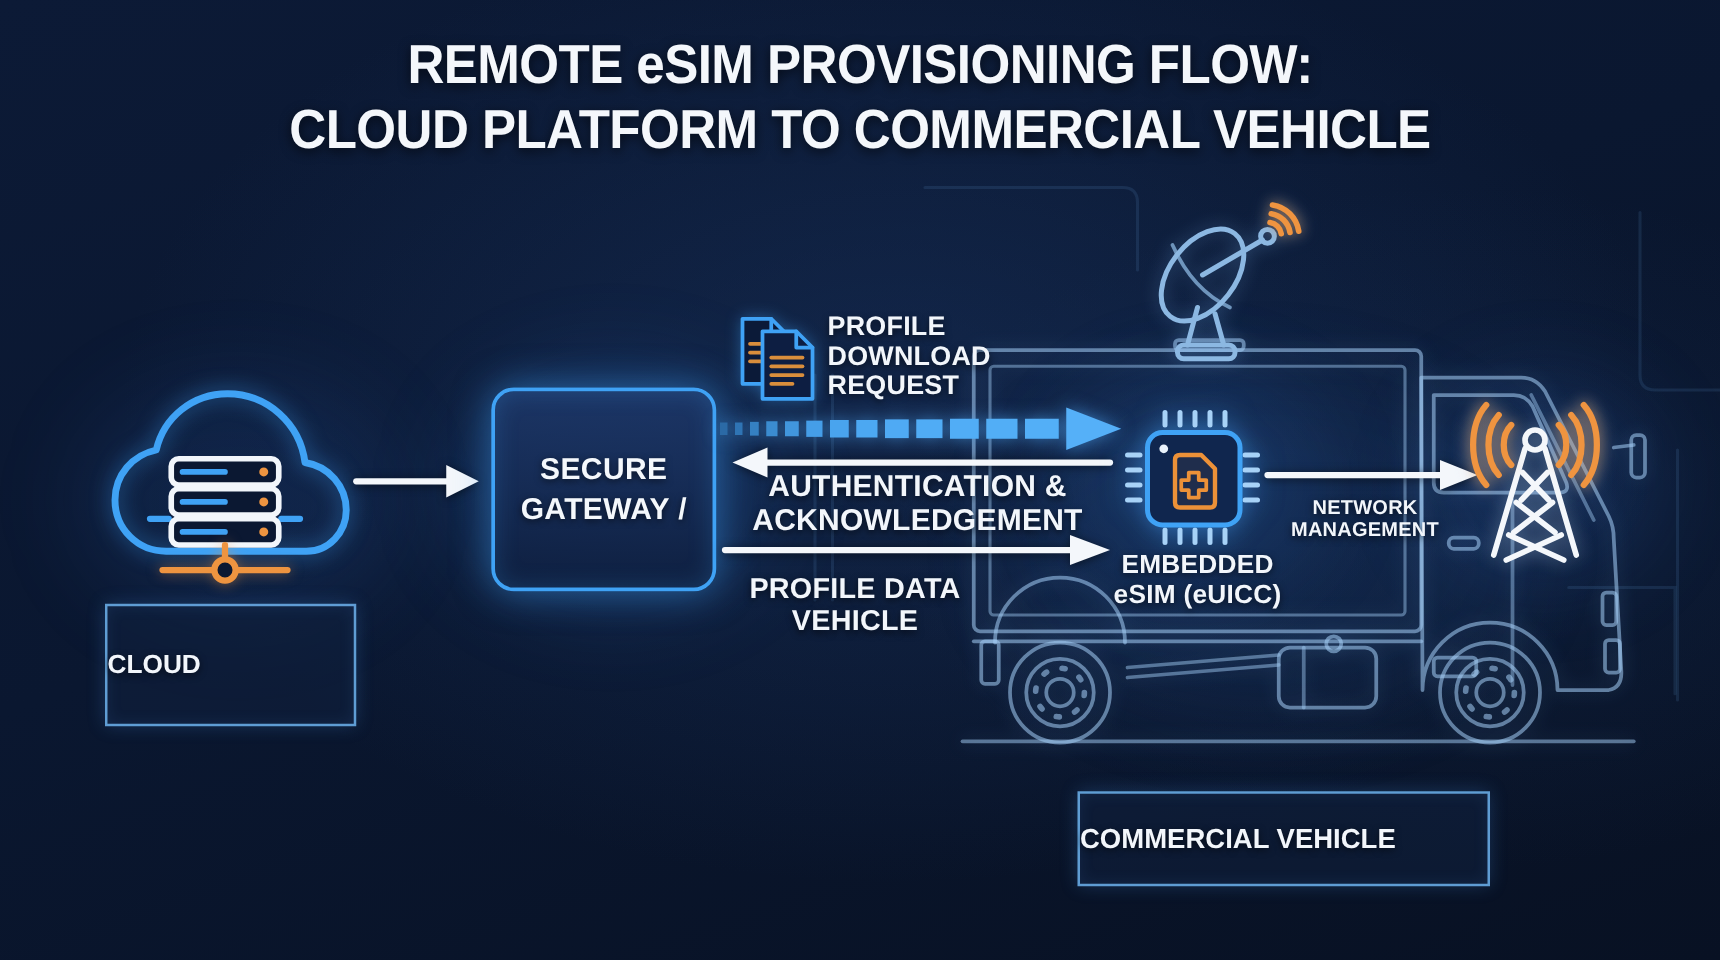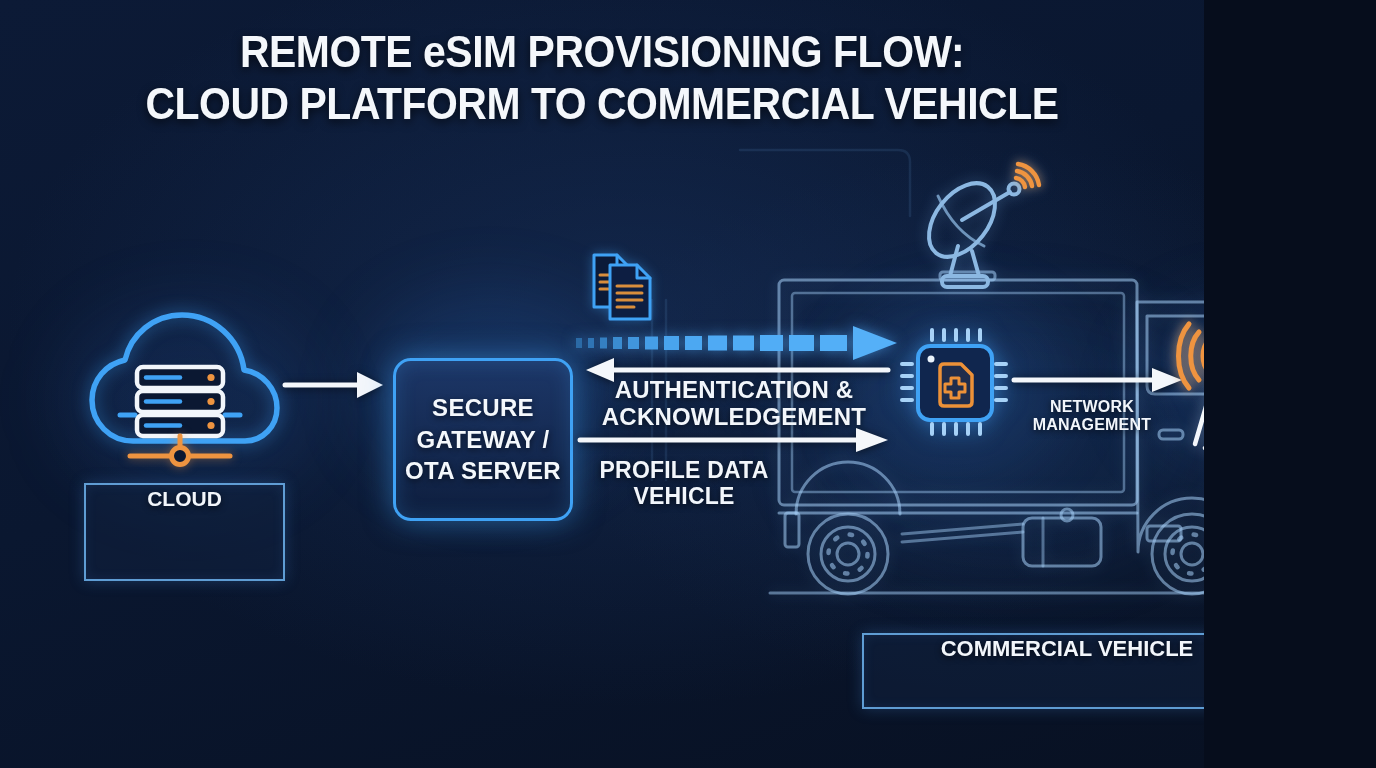--- a/index.html
+++ b/index.html
@@ -1,38 +1,38 @@
 <!DOCTYPE html>
 <html><head>
 <meta charset="utf-8">
 <style>
   html,body{margin:0;padding:0;background:#060d1c;}
   .stage{
-    position:relative;width:1204px;height:768px;overflow:hidden;
+    position:relative;width:1376px;height:768px;overflow:hidden;
     font-family:"Liberation Sans",sans-serif;
     background:
       radial-gradient(1000px 620px at 52% 42%, rgba(32,64,118,.38), rgba(10,20,40,0) 62%),
       radial-gradient(700px 420px at 85% 55%, rgba(28,58,105,.25), rgba(10,20,40,0) 65%),
       linear-gradient(160deg,#0c1a36 0%,#0a1730 45%,#081123 100%);
   }
   .abs{position:absolute;}
   .glow{position:absolute;border-radius:50%;filter:blur(32px);}
   .title{
     position:absolute;left:0;right:0;top:26px;text-align:center;
     color:#f4f7fb;font-weight:bold;font-size:44px;line-height:1.18;
     letter-spacing:-.5px;transform:scaleX(.93);
     text-shadow:0 3px 10px rgba(0,0,0,.65);
   }
   .lbl{
     position:absolute;color:#f2f6fb;font-weight:bold;
     text-shadow:0 2px 6px rgba(0,0,0,.6);letter-spacing:.2px;
   }
   .lbl.center{text-align:center;}
   .node-box{
-    position:absolute;display:flex;flex-direction:row;justify-content:center;
+    position:absolute;display:flex;flex-direction:column;justify-content:center;
     text-align:left;color:#f2f6fb;font-weight:bold;
     border:2px solid rgba(110,180,240,.85);background:rgba(16,32,62,.55);
     box-shadow:0 0 14px rgba(70,140,220,.28), inset 0 0 12px rgba(70,140,220,.12);
     text-shadow:0 2px 6px rgba(0,0,0,.6);
   }
   .gateway{
     position:absolute;display:flex;flex-direction:column;justify-content:center;
     text-align:center;color:#f4f8fc;font-weight:bold;font-size:24px;line-height:1.32;
     border:3.5px solid #3fa2f5;border-radius:18px;
     background:linear-gradient(180deg,rgba(30,56,106,.8),rgba(14,30,62,.85));
@@ -156,24 +156,23 @@
 
   <div class="node-box" style="left:84px;top:483px;width:197px;height:94px;font-size:21px;line-height:1.3;">
     <div>CLOUD</div>
   </div>
 
   <svg class="abs glow-white" style="left:283px;top:367px;" width="102" height="36" viewBox="0 0 102 36">
     <path d="M2 18 H76" stroke="#f4f7fb" stroke-width="5" stroke-linecap="round"></path>
     <polygon points="74,5 100,18 74,31" fill="#f4f7fb"></polygon>
   </svg>
 
-  <div class="gateway" style="left:393px;top:310px;width:174px;height:157px;margin-top:48px;">
+  <div class="gateway" style="left:393px;top:310px;width:174px;height:157px;">
     <div>SECURE</div>
     <div>GATEWAY /</div>
-    <div>OTA SERVER</div>
   </div>
 
   <svg class="abs" style="left:590px;top:251px;" width="68" height="72" viewBox="0 0 68 72" filter="drop-shadow(0 0 6px rgba(63,162,245,.4))">
     <g stroke-linejoin="round" stroke-linecap="round">
       <path d="M4 4 H27 L38 15 V56 H4 Z" fill="#0b1a38" stroke="#3fa2f5" stroke-width="3"></path>
       <path d="M27 4 V15 H38" fill="none" stroke="#3fa2f5" stroke-width="3"></path>
       <g stroke="#d98e3c" stroke-width="3">
         <path d="M10 24 H22"></path>
           <path d="M10 31 H22"></path>
           <path d="M10 38 H22"></path>
@@ -182,20 +181,25 @@
       <path d="M47 14 V27 H60" fill="none" stroke="#3fa2f5" stroke-width="3"></path>
       <g stroke="#d98e3c" stroke-width="3">
         <path d="M27 35 H52"></path>
           <path d="M27 42 H52"></path>
           <path d="M27 49 H52"></path>
           <path d="M27 56 H44"></path>
       </g>
     </g>
   </svg>
 
+  <div class="lbl" style="left:662px;top:250px;width:160px;font-size:21.5px;line-height:1.1;">
+    <div>PROFILE</div>
+    <div>DOWNLOAD</div>
+    <div>REQUEST</div>
+  </div>
 
   <svg class="abs" style="left:576px;top:325px;" width="322" height="36" viewBox="0 0 322 36" filter="drop-shadow(0 0 7px rgba(80,170,250,.6))">
     <rect x="0" y="13" width="6" height="10" fill="#2b6aa6"></rect>
     <rect x="12" y="13" width="6" height="10" fill="#2f74b4"></rect>
     <rect x="24" y="12.5" width="7" height="11" fill="#3580c2"></rect>
     <rect x="37" y="12" width="9" height="12" fill="#3b8cd0"></rect>
     <rect x="52" y="12" width="11" height="12" fill="#4196dd"></rect>
     <rect x="69" y="11.5" width="13" height="13" fill="#459ee8"></rect>
     <rect x="88" y="11" width="15" height="14" fill="#49a4ee"></rect>
     <rect x="109" y="11" width="17" height="14" fill="#4ca8f2"></rect>
@@ -249,20 +253,24 @@
         <path d="M98 72 H108"></path>
     </g>
     <rect x="20" y="18" width="74" height="74" rx="12" fill="#10264e" stroke="#3fa2f5" stroke-width="4"></rect>
     <circle cx="33" cy="31" r="3.5" fill="#eaf3fc"></circle>
     <g fill="none" stroke="#ec9138" stroke-width="3.5" stroke-linejoin="round" stroke-linecap="round">
       <path d="M46 36 h17 l11 11 v27 q0 4 -4 4 h-24 q-4 0 -4 -4 v-34 q0 -4 4 -4 z" fill="rgba(236,145,56,.07)"></path>
       <path d="M53 50 h8 v6 h6 v8 h-6 v6 h-8 v-6 h-6 v-8 h6 z" stroke-width="3"></path>
     </g>
   </svg>
 
+  <div class="lbl center" style="left:868px;top:440px;width:180px;font-size:21px;line-height:1.12;">
+    <div>EMBEDDED</div>
+    <div>eSIM (eUICC)</div>
+  </div>
 
   <svg class="abs glow-white" style="left:1012px;top:364px;" width="172" height="32" viewBox="0 0 172 32">
     <path d="M2 16 H142" stroke="#f4f7fb" stroke-width="5" stroke-linecap="round"></path>
     <polygon points="140,4 170,16 140,28" fill="#f4f7fb"></polygon>
   </svg>
 
   <div class="lbl center" style="left:1008px;top:398px;width:168px;font-size:16px;line-height:1.12;">
     <div>NETWORK</div>
     <div>MANAGEMENT</div>
   </div>
@@ -282,17 +290,17 @@
     <g fill="none" stroke="#ef9440" stroke-width="5" stroke-linecap="round" filter="drop-shadow(0 0 5px rgba(239,148,64,.55))">
       <path d="M46 18 C38 26 38 42 46 50"></path>
       <path d="M36 10 C25 22 25 46 36 58"></path>
       <path d="M26 2 C12 18 12 50 26 66"></path>
       <path d="M84 18 C92 26 92 42 84 50"></path>
       <path d="M94 10 C105 22 105 46 94 58"></path>
       <path d="M104 2 C118 18 118 50 104 66"></path>
     </g>
   </svg>
 
-  <div class="node-box" style="left:862px;top:633px;width:326px;height:72px;font-size:22px;line-height:1.3;padding-left:40px;">
+  <div class="node-box" style="left:862px;top:633px;width:326px;height:72px;font-size:22px;line-height:1.3;">
     <div>COMMERCIAL VEHICLE</div>
   </div>
 
 </div>
 
 </body></html>

